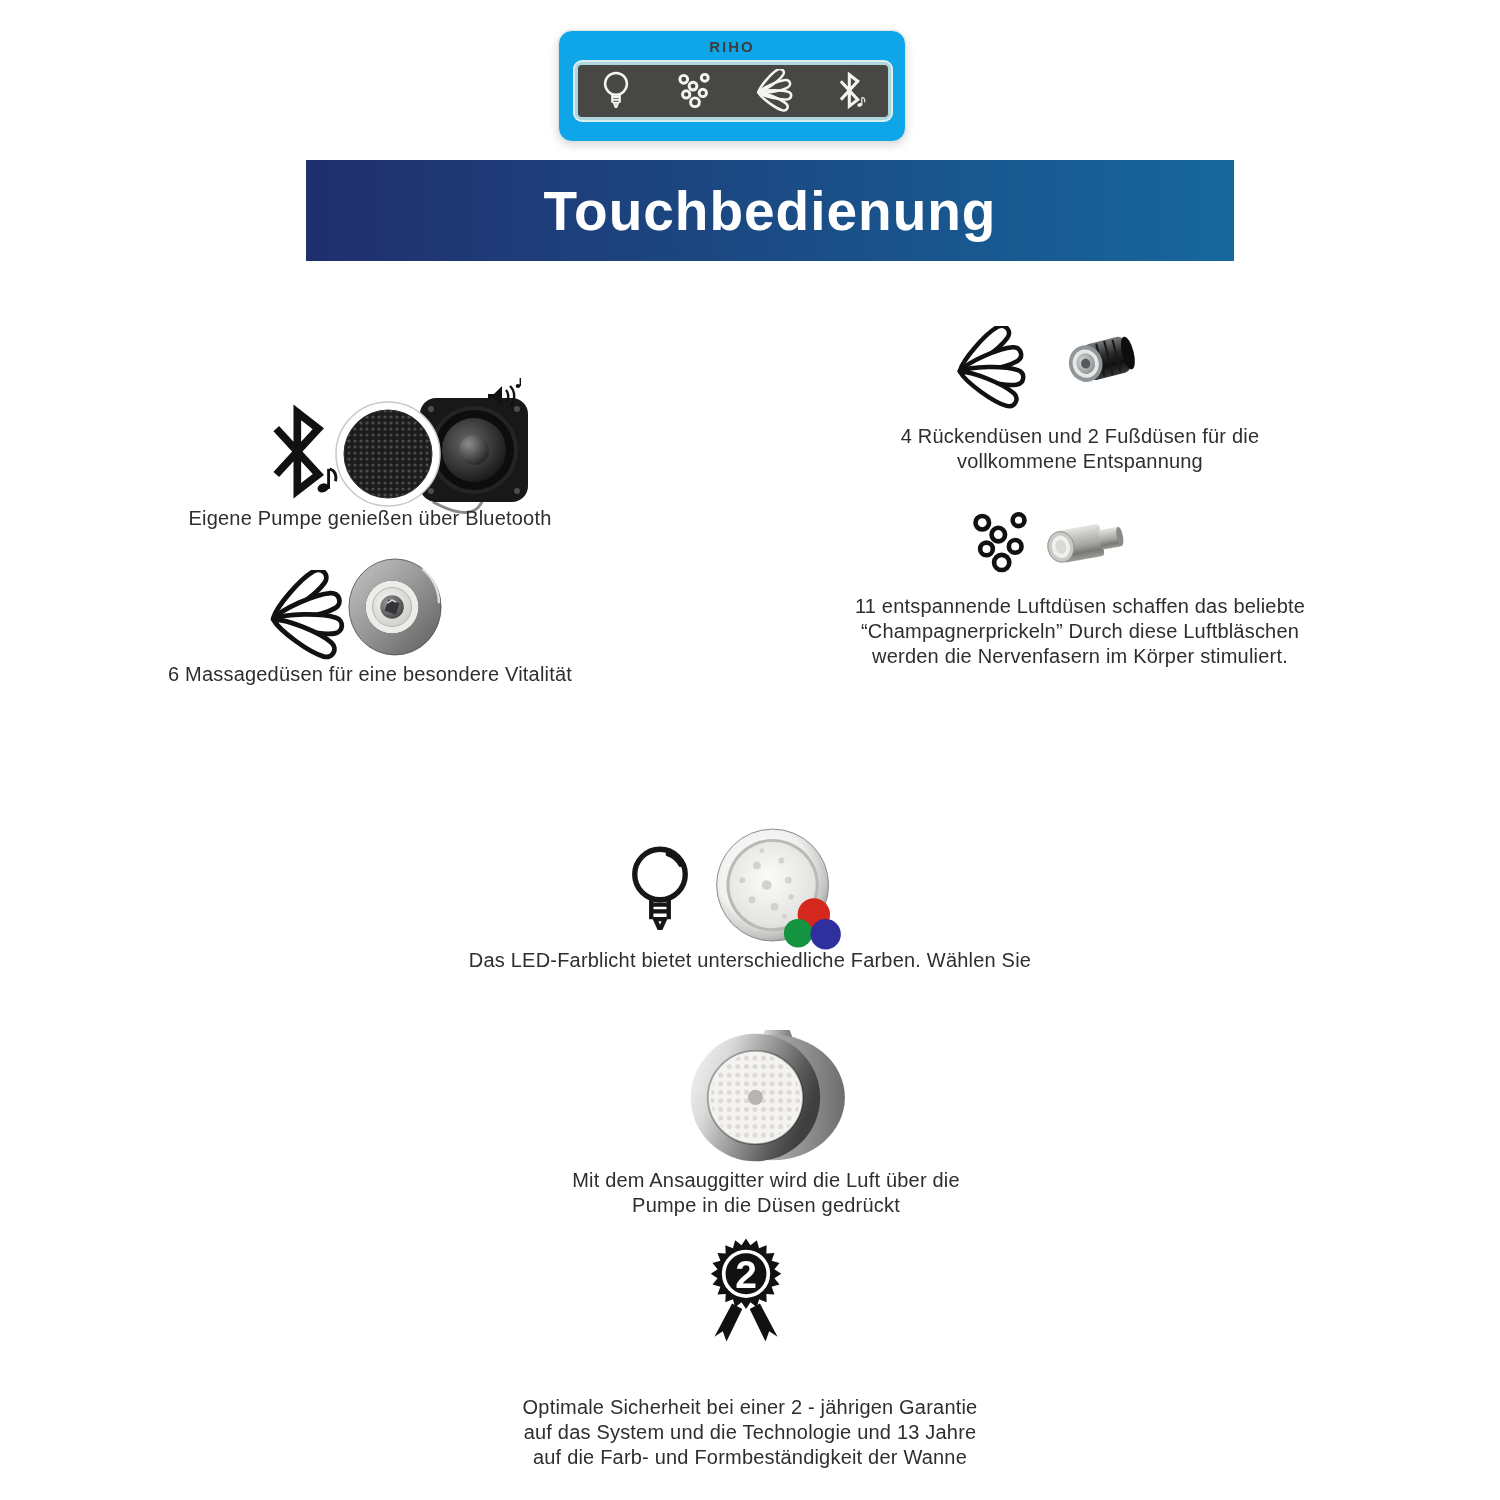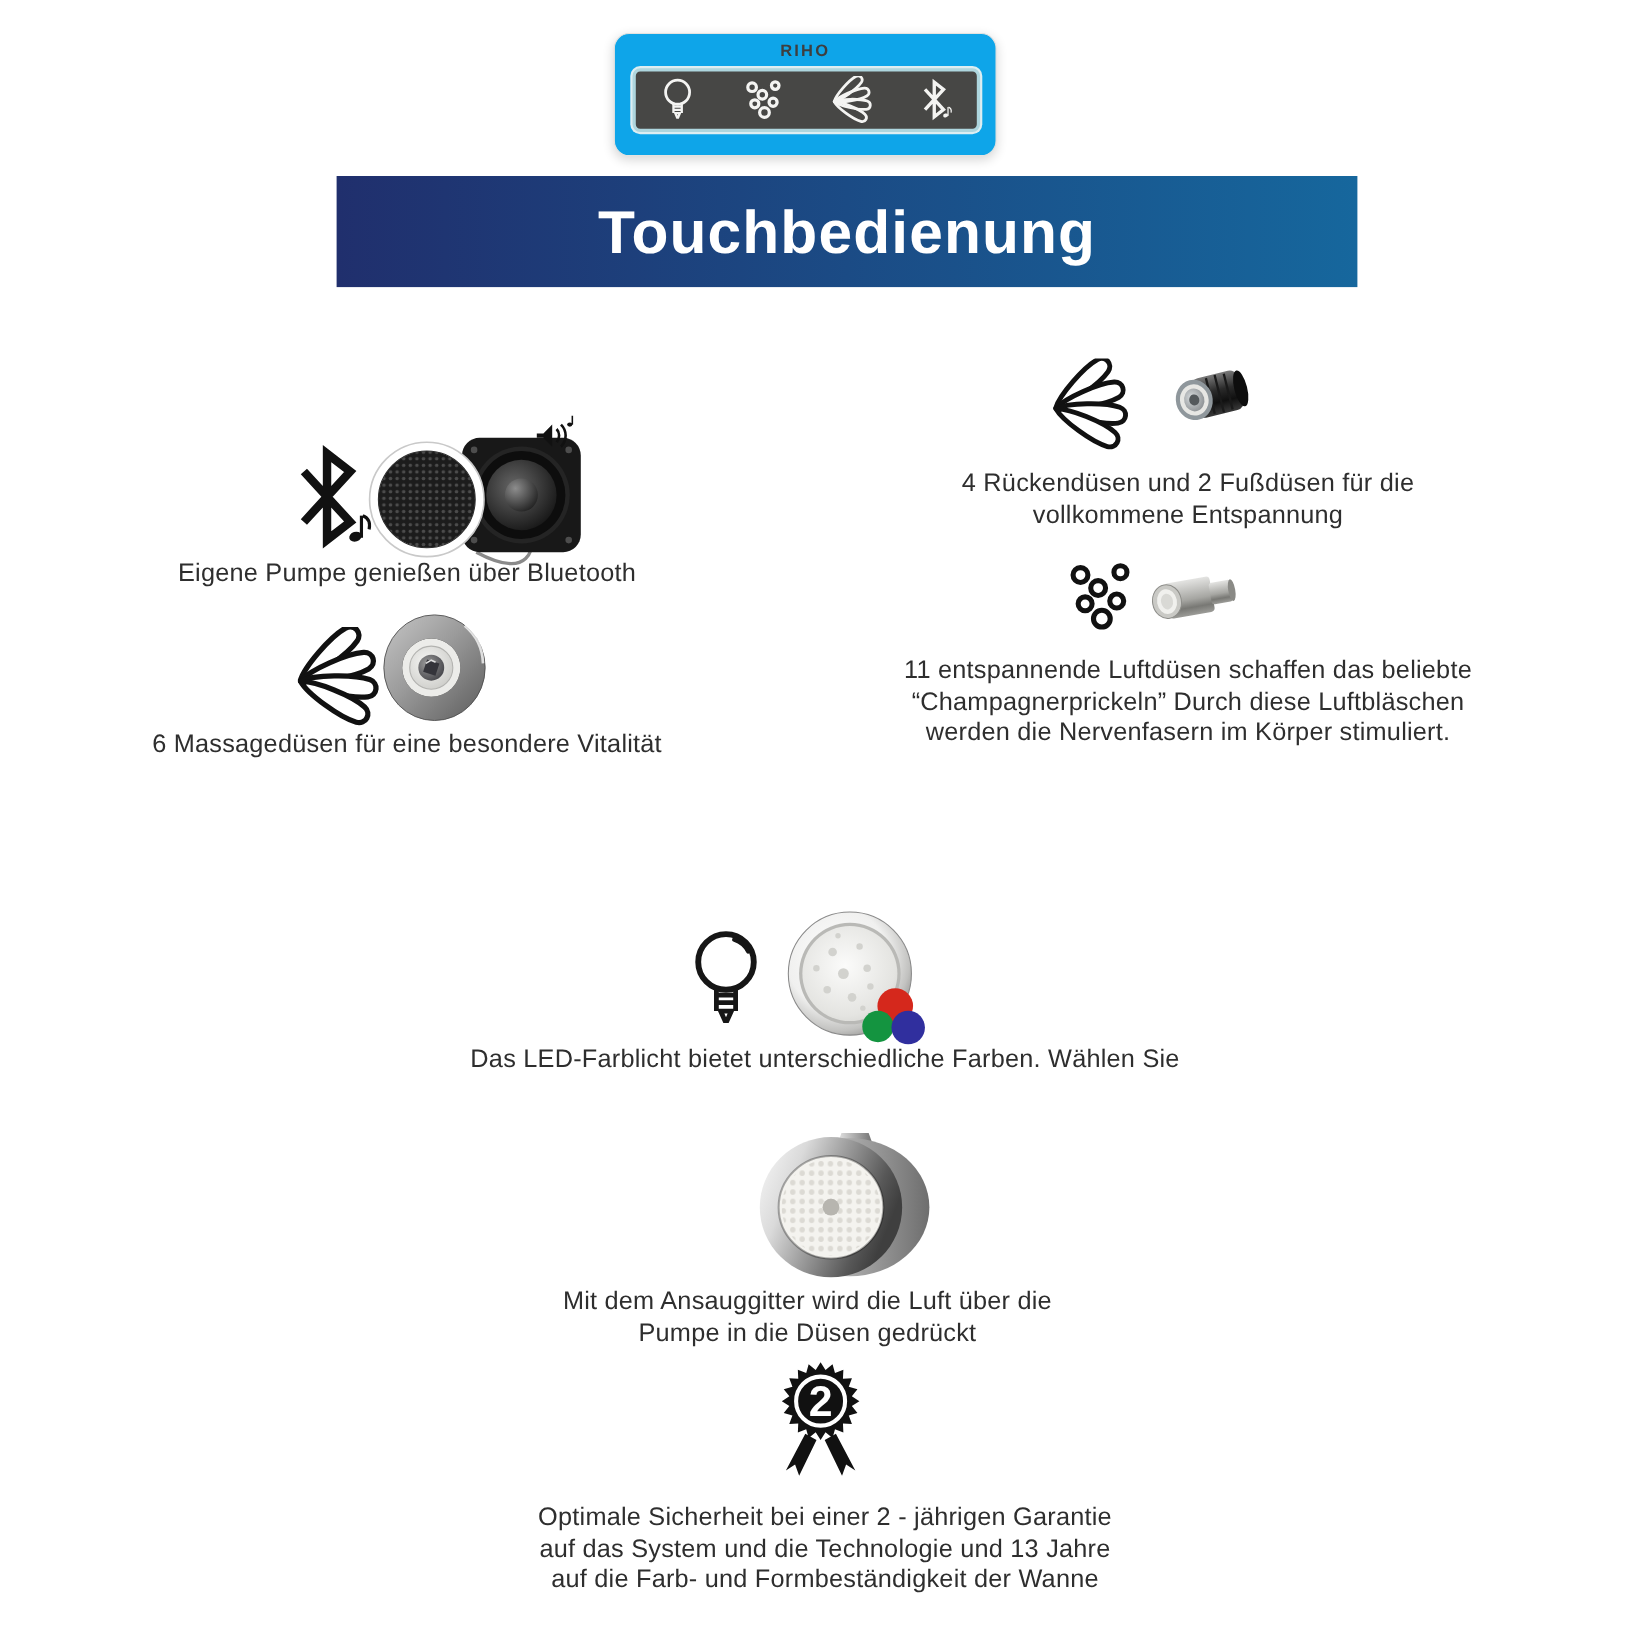--- a/index.html
+++ b/index.html
@@ -43,21 +43,21 @@
     background:linear-gradient(90deg,#202f6d 0%,#16679d 100%);
     display:flex; align-items:center; justify-content:center;
   }
   .banner-title {
     color:#ffffff; font-size:55px; font-weight:bold; letter-spacing:1px;
   }
 
   
   .caption {
     position:absolute; text-align:center;
-    font-size:23px; line-height:1.24; letter-spacing:.2px;
+    font-size:20px; line-height:1.24; letter-spacing:.2px;
     color:#2e2e2e;
   }
 </style>
 </head>
 <body>
 
 <div class="abs panel">
   <div class="panel-brand">RIHO</div>
   <div class="panel-bar">
     <svg width="40" height="42" viewBox="0 0 70 100">
@@ -324,30 +324,30 @@
     </pattern>
   </defs>
   <polygon points="96,2 122,2 127,16 91,16" fill="url(#grBack)"></polygon>
   <ellipse cx="104" cy="73" rx="76" ry="66" fill="url(#grBack)"></ellipse>
   <ellipse cx="86" cy="73" rx="68" ry="67" fill="url(#grRim)"></ellipse>
   <ellipse cx="86" cy="73" rx="50" ry="49" fill="#f4f3ef" stroke="rgba(0,0,0,.3)" stroke-width="2"></ellipse>
   <ellipse cx="86" cy="73" rx="47" ry="46" fill="url(#grHoles)"></ellipse>
   <circle cx="86" cy="73" r="8" fill="#b7b5af"></circle>
 </svg>
 
-<div class="caption" style="left:412px; top:1168px; width:644px;">
+<div class="caption" style="left:444px; top:1168px; width:644px;">
   <div>Mit dem Ansauggitter wird die Luft über die</div>
   <div>Pumpe in die Düsen gedrückt</div>
 </div>
 
 <svg class="abs" style="left:698px; top:1232px;" width="96" height="116" viewBox="0 0 100 125">
   <polygon fill="#111111" points="88,45 80.6,49.8 86.1,56.7 77.6,59.1 80.7,67.3 71.9,66.9 72.3,75.7 64.1,72.6 61.7,81.1 54.8,75.6 50,83 45.2,75.6 38.3,81.1 35.9,72.6 27.7,75.7 28.1,66.9 19.3,67.3 22.4,59.1 13.9,56.7 19.4,49.8 12,45 19.4,40.2 13.9,33.3 22.4,30.9 19.3,22.7 28.1,23.1 27.7,14.3 35.9,17.4 38.3,8.9 45.2,14.4 50,7 54.8,14.4 61.7,8.9 64.1,17.4 72.3,14.3 71.9,23.1 80.7,22.7 77.6,30.9 86.1,33.3 80.6,40.2"></polygon>
   <circle cx="50" cy="45" r="24" fill="none" stroke="#ffffff" stroke-width="4"></circle>
   <text x="50" y="60" text-anchor="middle" font-family="Liberation Sans, sans-serif" font-size="42" font-weight="bold" fill="#ffffff">2</text>
   <path d="M35,77 L16,113 L25,107 L29,118 L46,83 Z" fill="#111111"></path>
   <path d="M65,77 L84,113 L75,107 L71,118 L54,83 Z" fill="#111111"></path>
 </svg>
 
-<div class="caption" style="left:400px; top:1364px; width:700px;">
+<div class="caption" style="left:400px; top:1395px; width:700px;">
   <div>Optimale Sicherheit bei einer 2 - jährigen Garantie</div>
   <div>auf das System und die Technologie und 13 Jahre</div>
   <div>auf die Farb- und Formbeständigkeit der Wanne</div>
 </div>
 
 </body></html>

